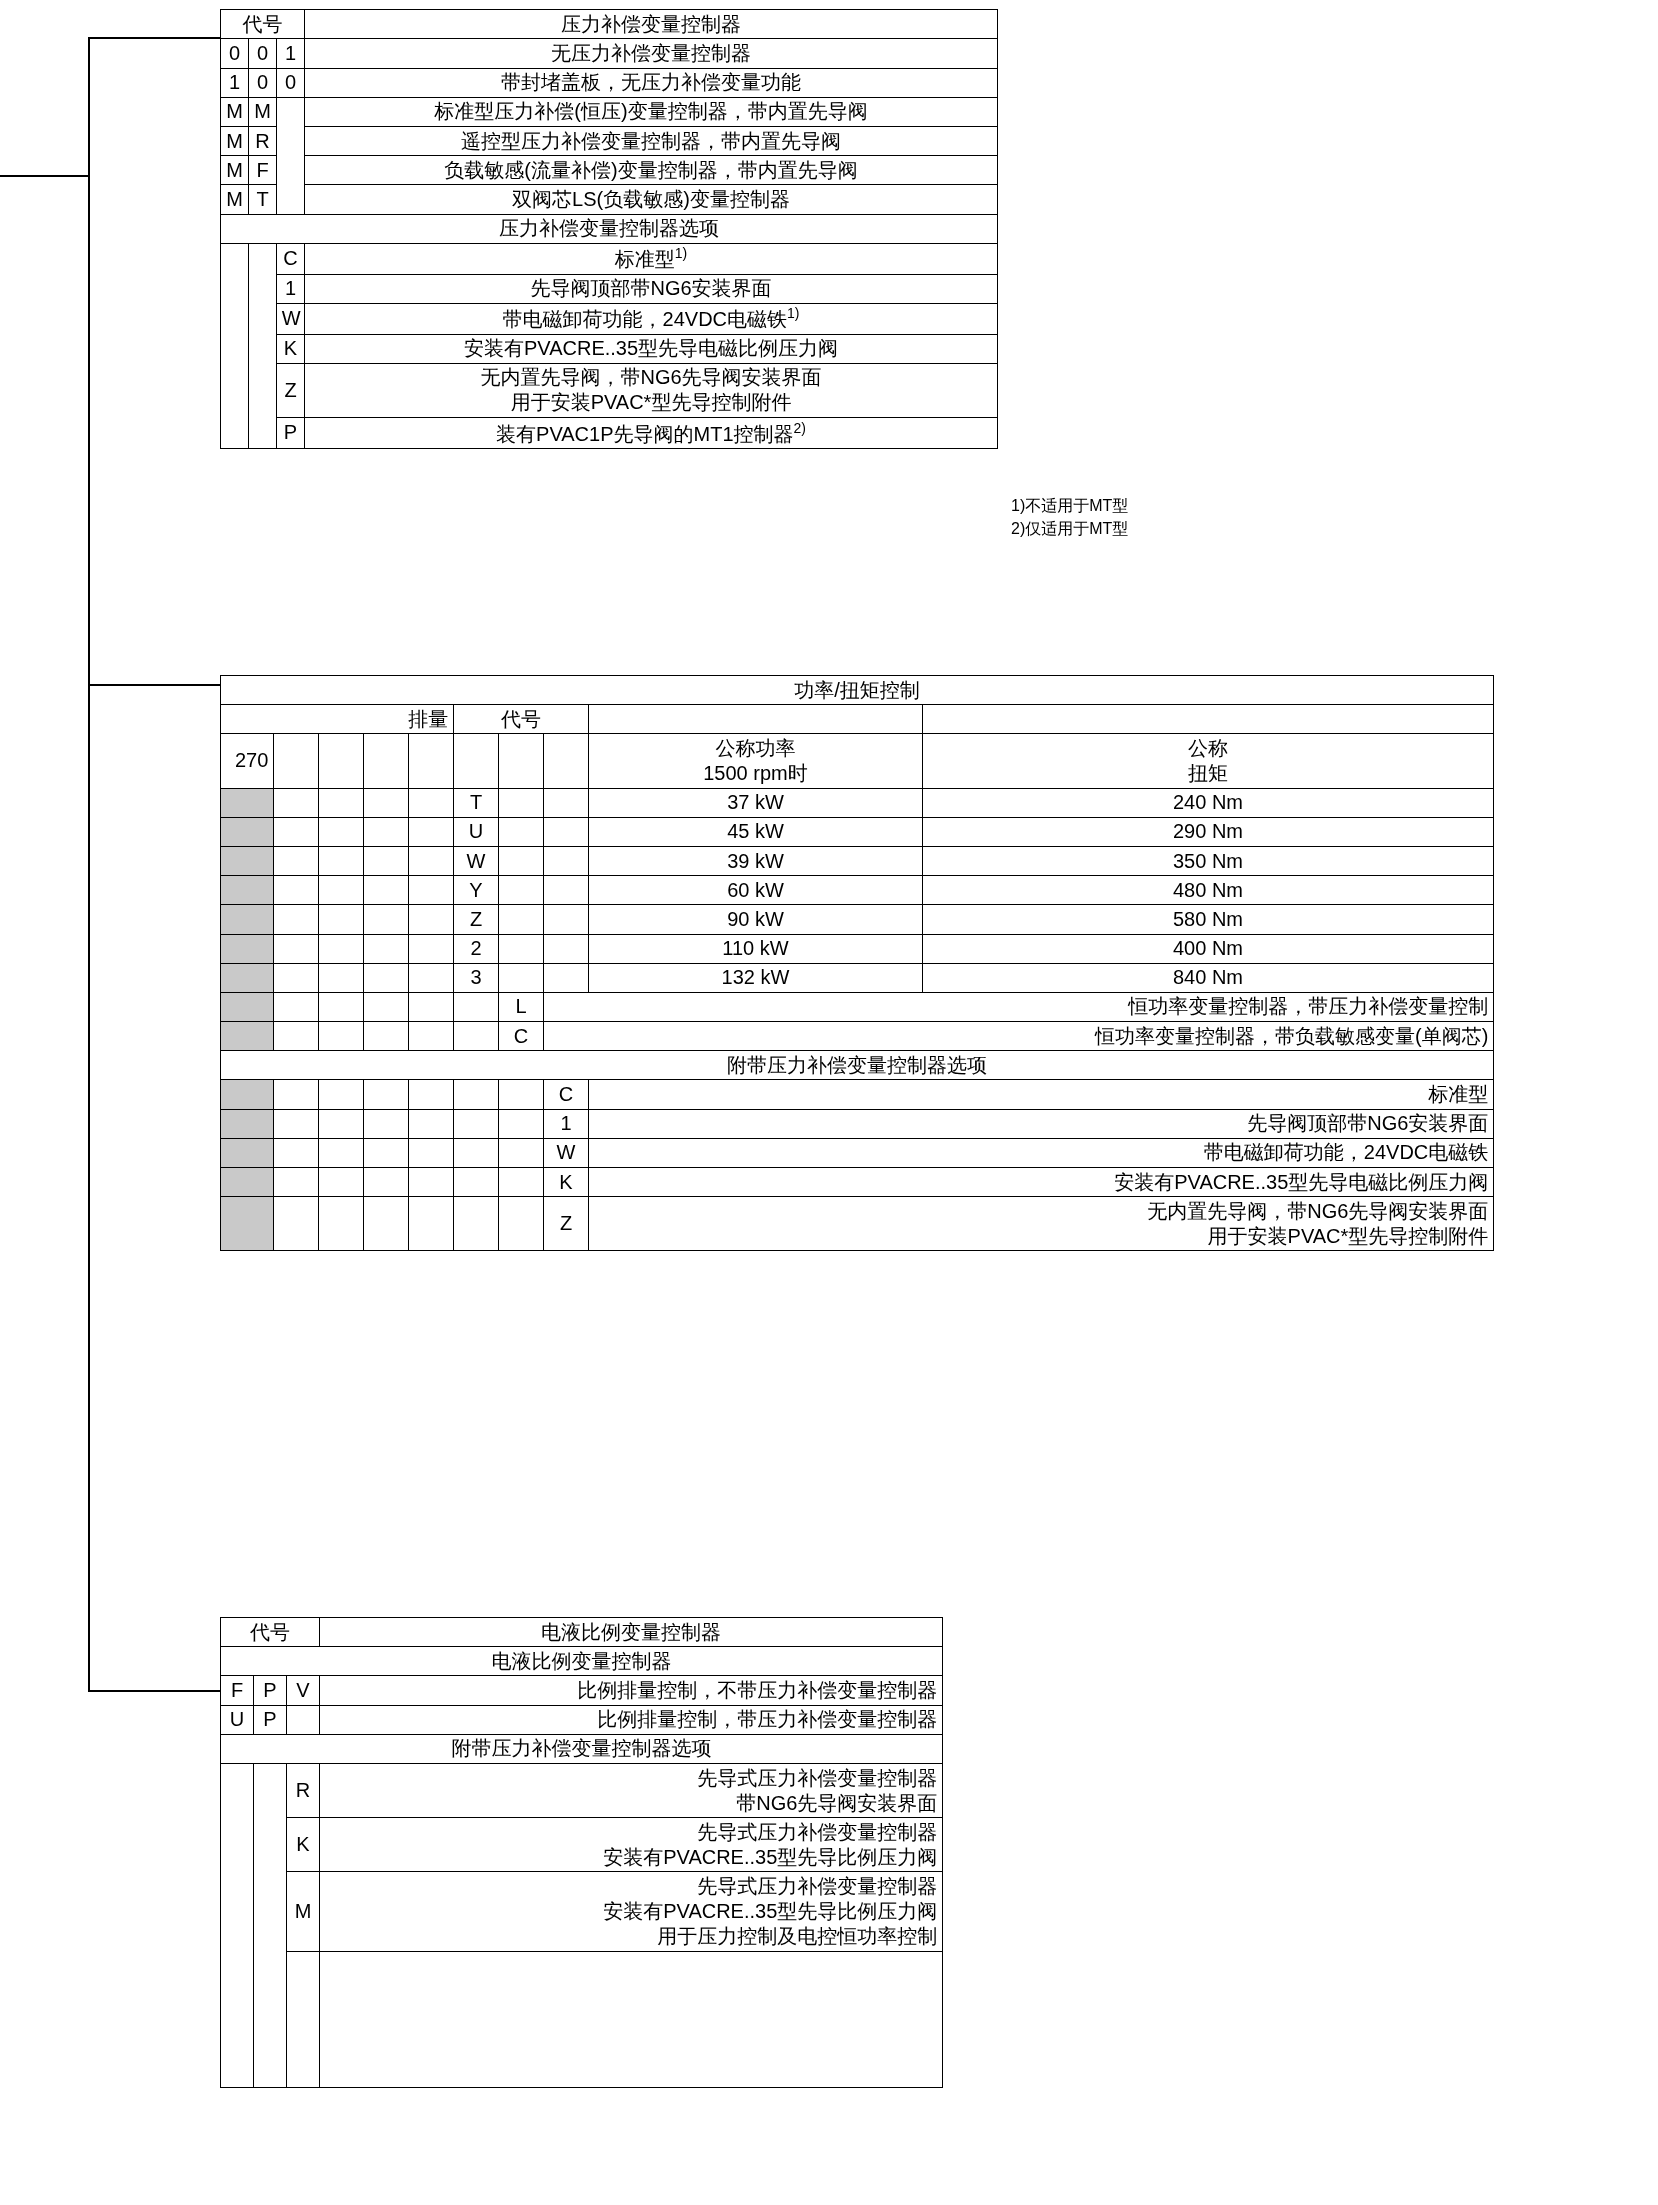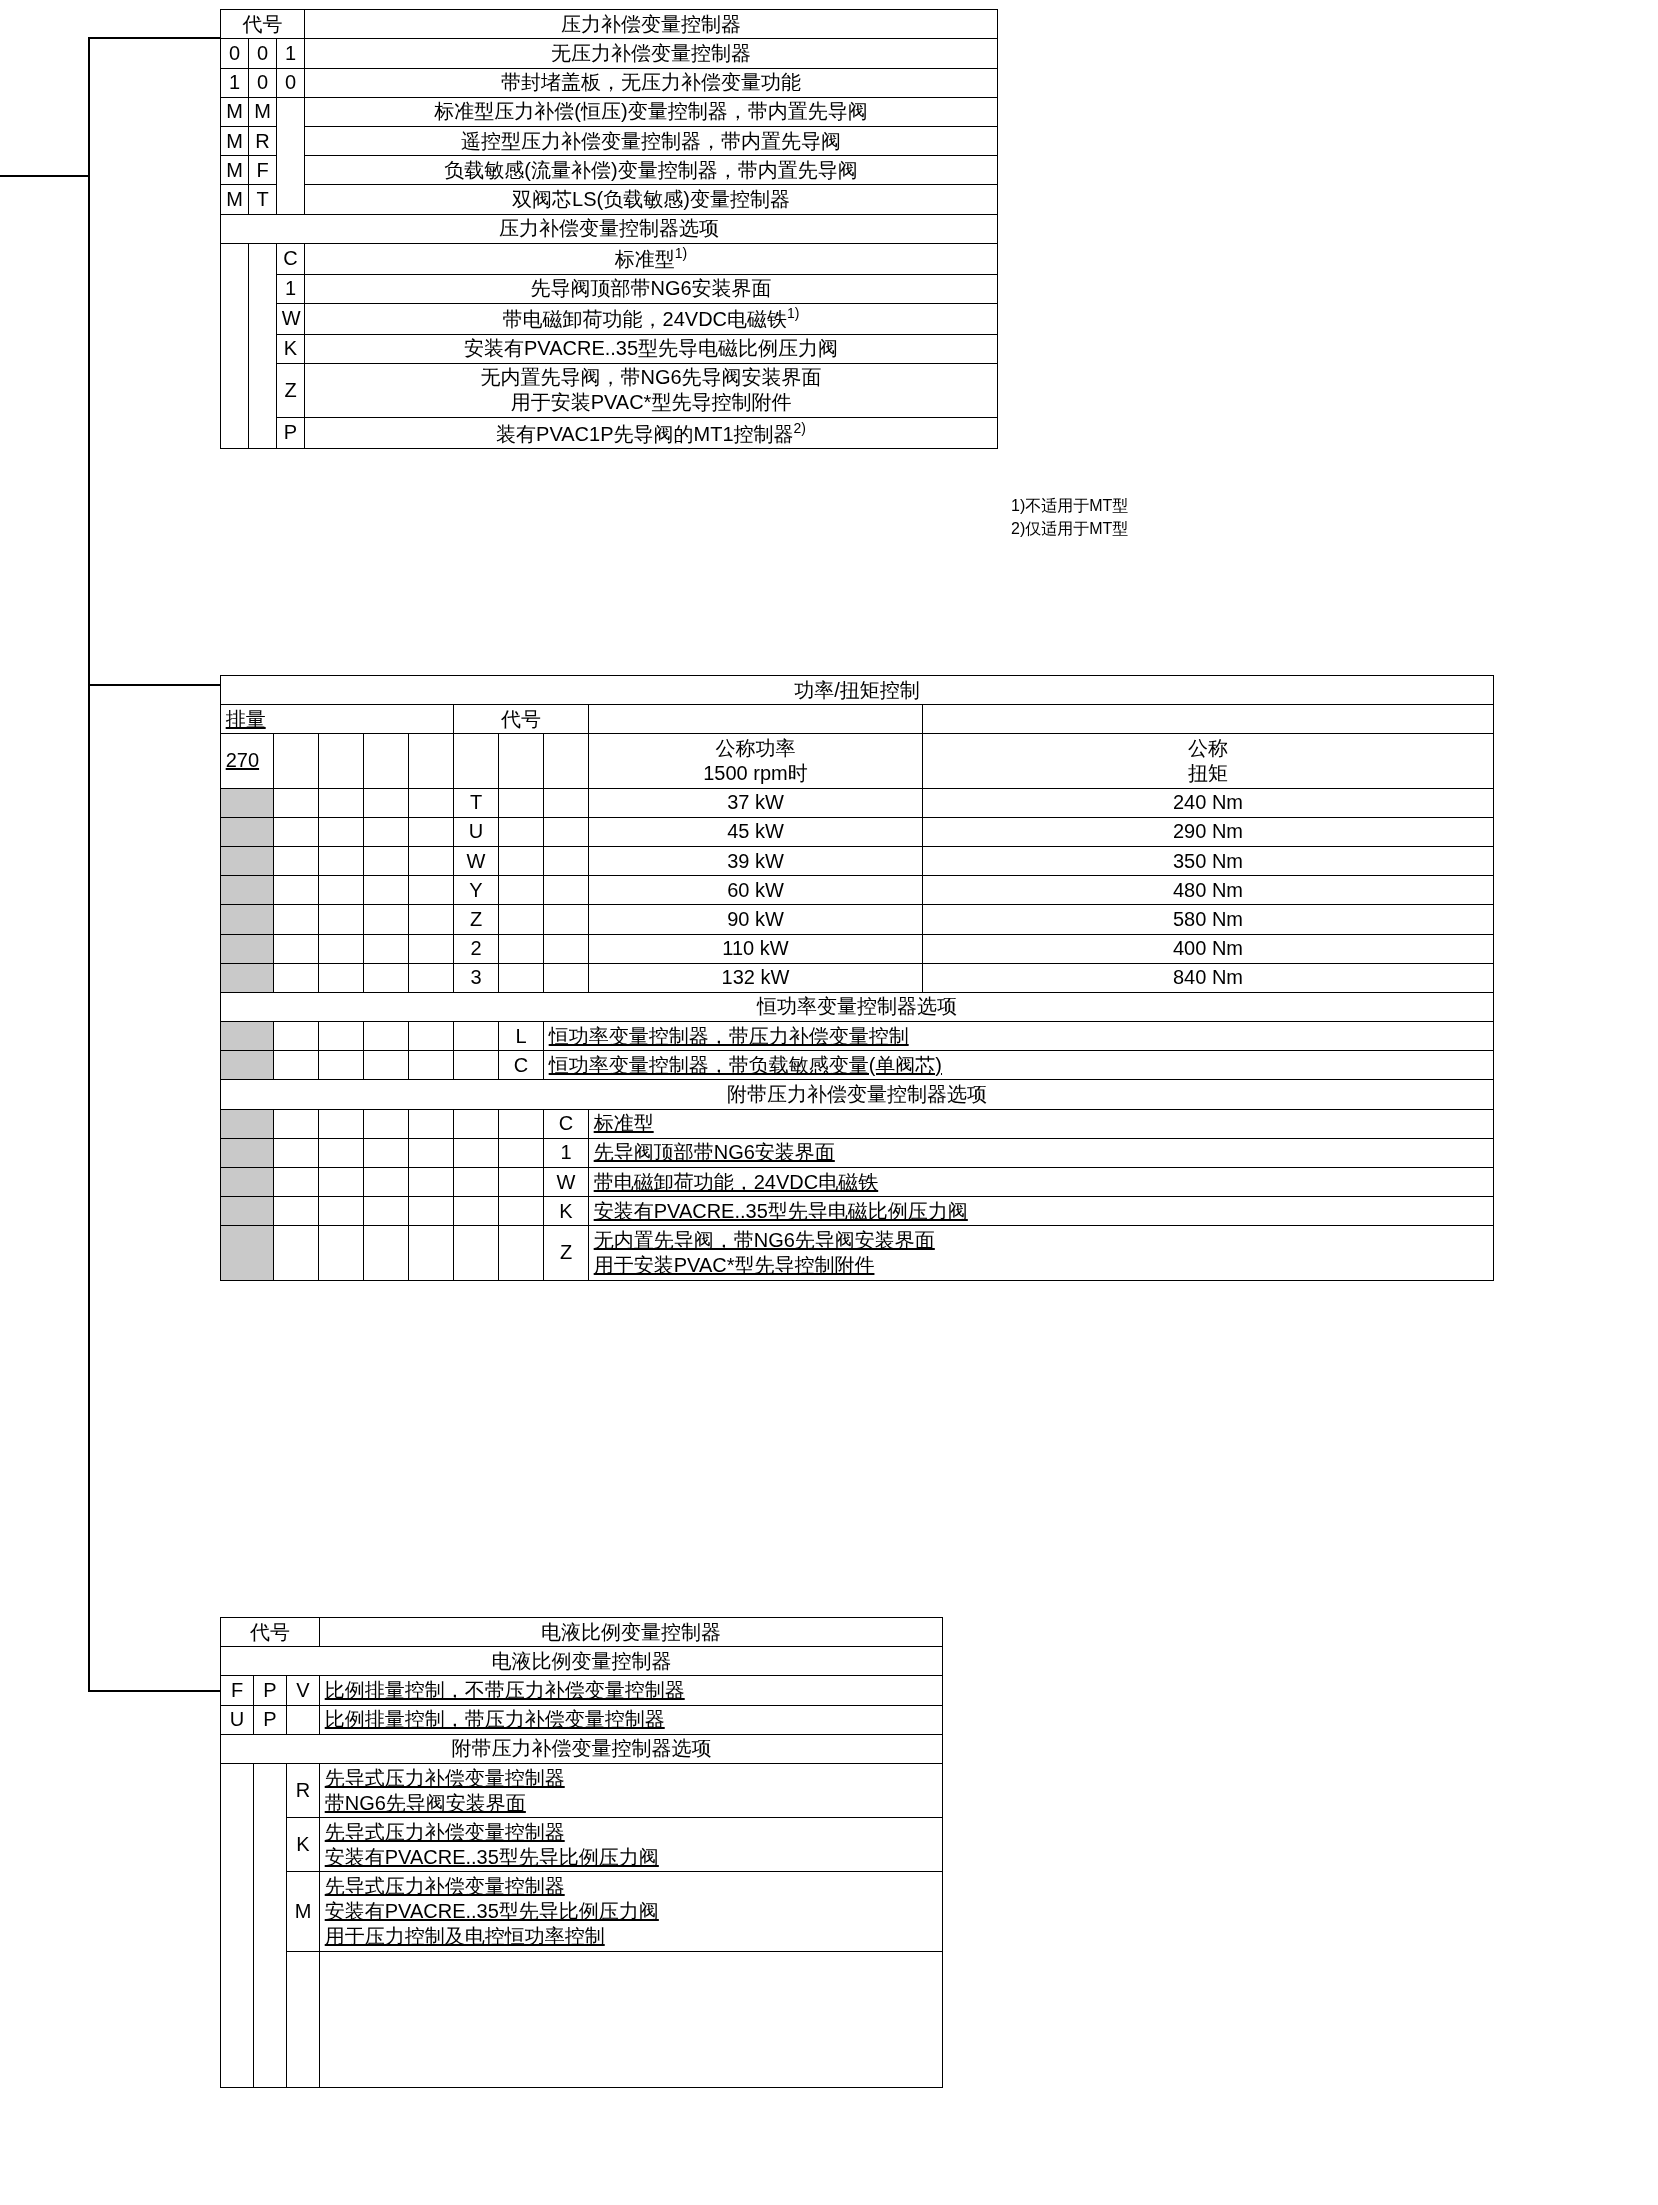--- a/index.html
+++ b/index.html
@@ -37,21 +37,21 @@
   }
   table.blk td {
     border: 1.6px solid #000000;
     padding: 1.6px 4.7px;
     vertical-align: middle;
     font-size: 20px;
     line-height: 1.25;
     white-space: nowrap;
   }
   td.c { text-align: center; }
-  td.l { text-align: left; text-decoration: underline; }
+  td.l { text-align: right; }
   td.noright { border-right: none; }
   td.notop { border-top: none; }
   td.nobot { border-bottom: none; }
   td.gray { background: #c9c9c9; }
   .sup { font-size: 14px; vertical-align: super; }
 
   
   .notes {
     position: absolute;
     font-size: 16px;
@@ -287,23 +287,20 @@
         <td></td>
         <td></td>
         <td class="c">3</td>
         <td></td>
         <td></td>
         <td class="c">132 kW</td>
         <td class="c">840 Nm</td>
       </tr>
 
       <tr>
-        <td class="c" colspan="10">恒功率变量控制器选项</td>
-      </tr>
-      <tr>
         <td class="gray"></td>
         <td></td>
         <td></td>
         <td></td>
         <td></td>
         <td></td>
         <td class="c">L</td>
         <td class="l noright" colspan="3">恒功率变量控制器，带压力补偿变量控制</td>
       </tr>
       <tr>

